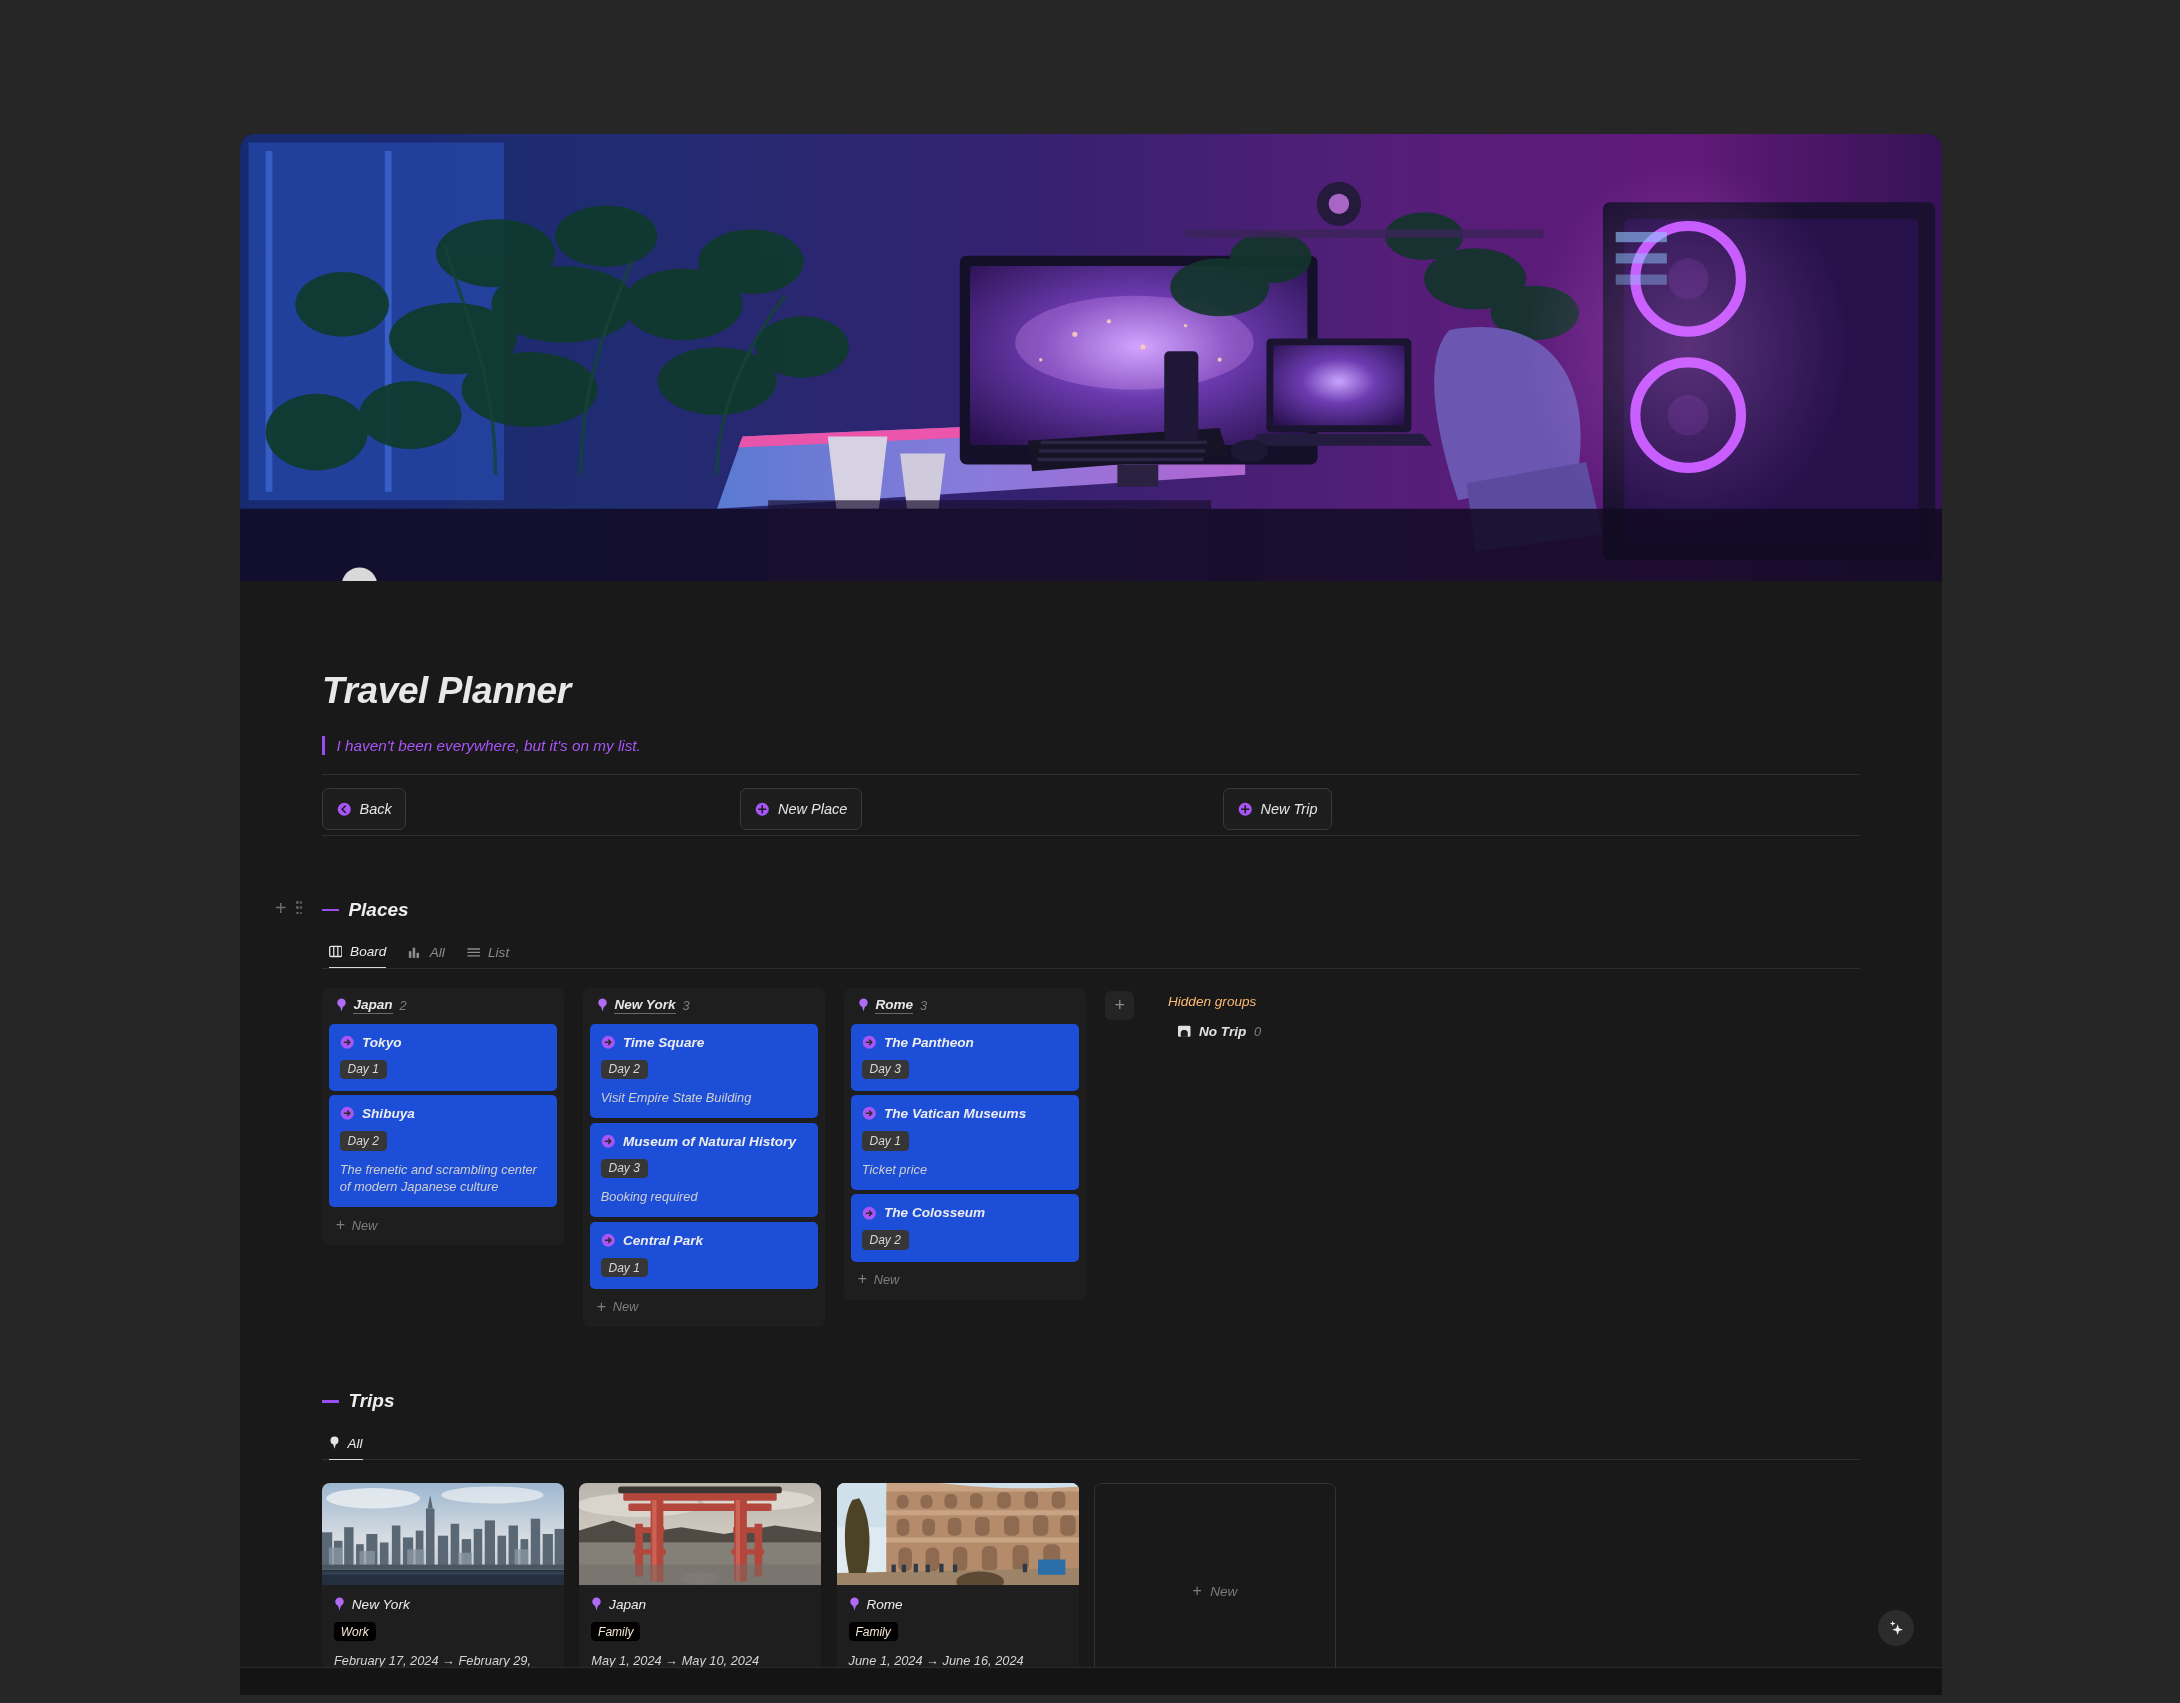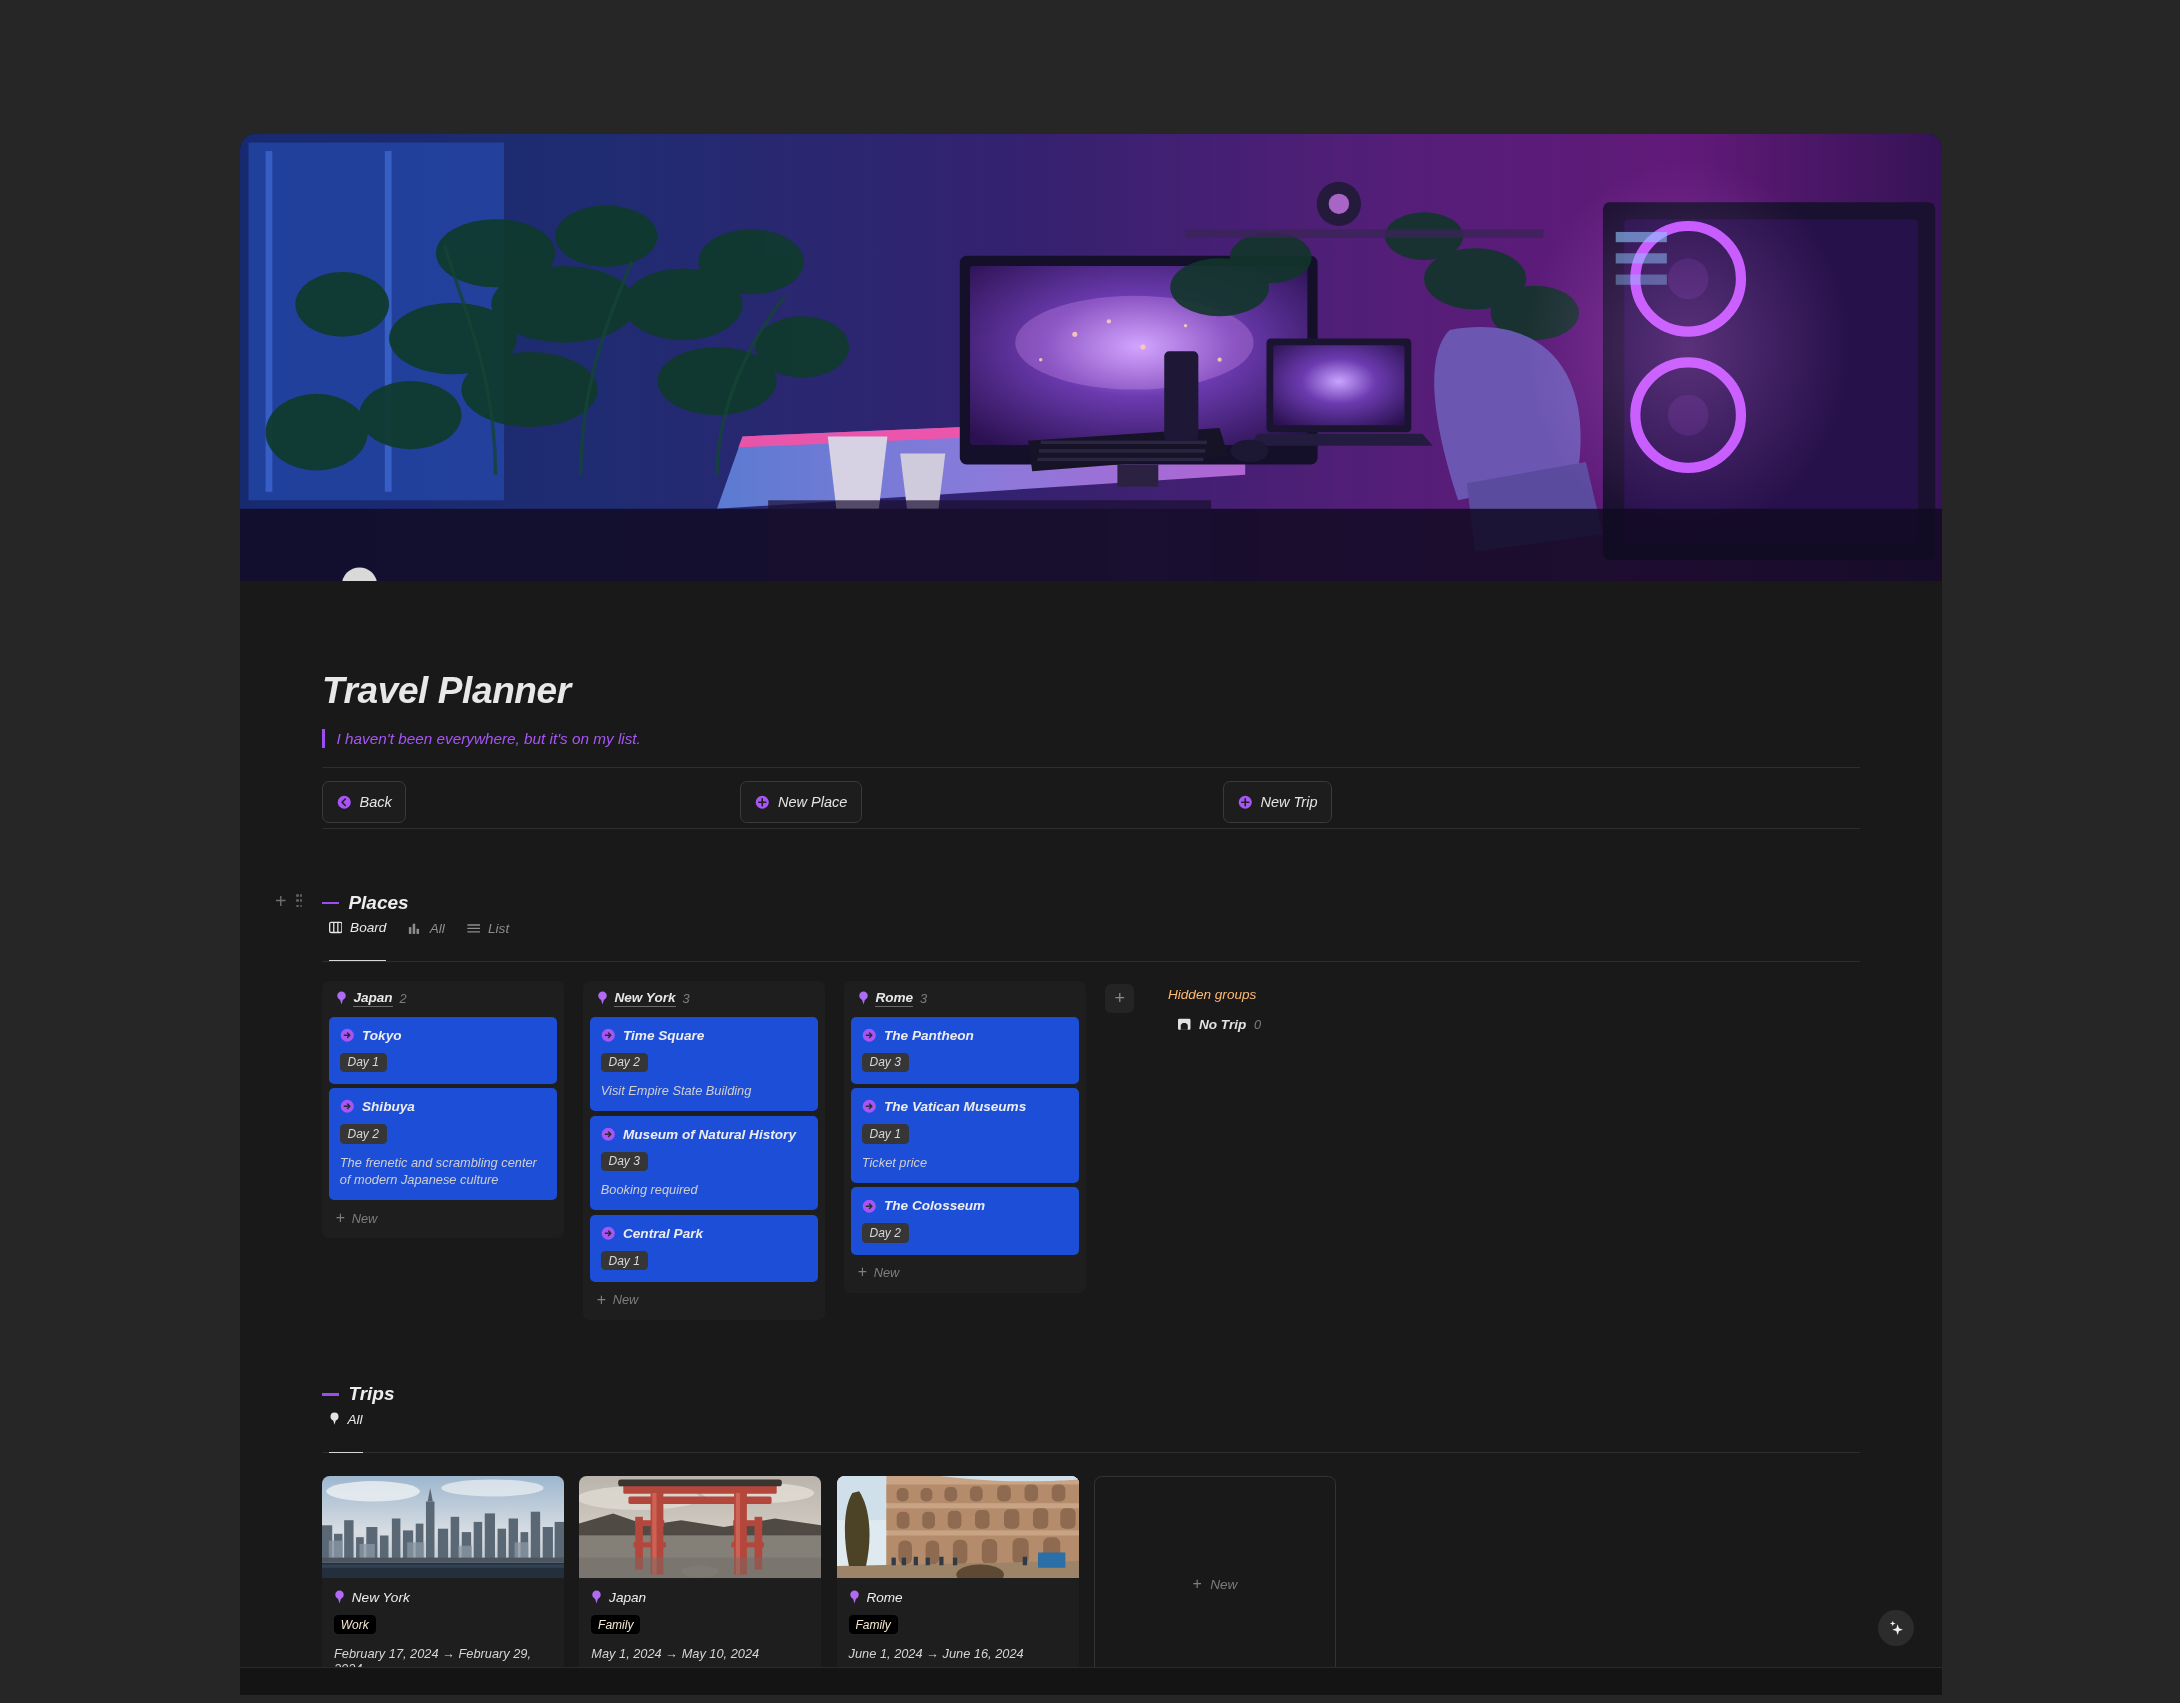--- a/index.html
+++ b/index.html
@@ -33,21 +33,21 @@
     z-index: 5;
   }
   
   .content { padding: 0 82px; }
   .title-block { padding-top: 89px; }
   .page-title {
     font-size: 37px; font-weight: bold; color: #e8e8e8;
     letter-spacing: -0.4px;
   }
   .subtitle-row {
-    margin-top: 17px;
+    margin-top: 24px;
     display: flex; align-items: center; gap: 12px;
     padding-bottom: 19px;
     border-bottom: 0.9px solid #2e2e2e;
   }
   .quote-bar { width: 2.6px; height: 19px; background: #9a4df0; flex: none; }
   .subtitle { font-size: 15.3px; color: #a855f7; }
 
   .btn-row {
     display: flex; align-items: center;
     margin-top: 27px; height: 34px;
@@ -91,21 +91,21 @@
   .sec-title { font-size: 19px; font-weight: bold; color: #ededed; }
 
   .tabs {
     display: flex; align-items: flex-end; gap: 22px;
     margin-top: 14.5px; height: 32px;
     border-bottom: 0.9px solid #2e2e2e;
     padding-left: 6.8px;
   }
   .tab {
     display: inline-flex; align-items: center; gap: 7.7px;
-    font-size: 13.6px; color: #8d8d8d; padding-bottom: 25px;
+    font-size: 13.6px; color: #8d8d8d; padding-bottom: 8px;
     position: relative; top: 0.9px;
   }
   .tab.active { color: #e9e9e9; border-bottom: 1.7px solid #d8d8d8; }
   .tab svg { display: block; }
 
   
   .board { display: flex; gap: 19px; margin-top: 19px; align-items: flex-start; }
   .col {
     width: 242px; flex: none;
     background: #1e1e1e; border-radius: 6.8px;

